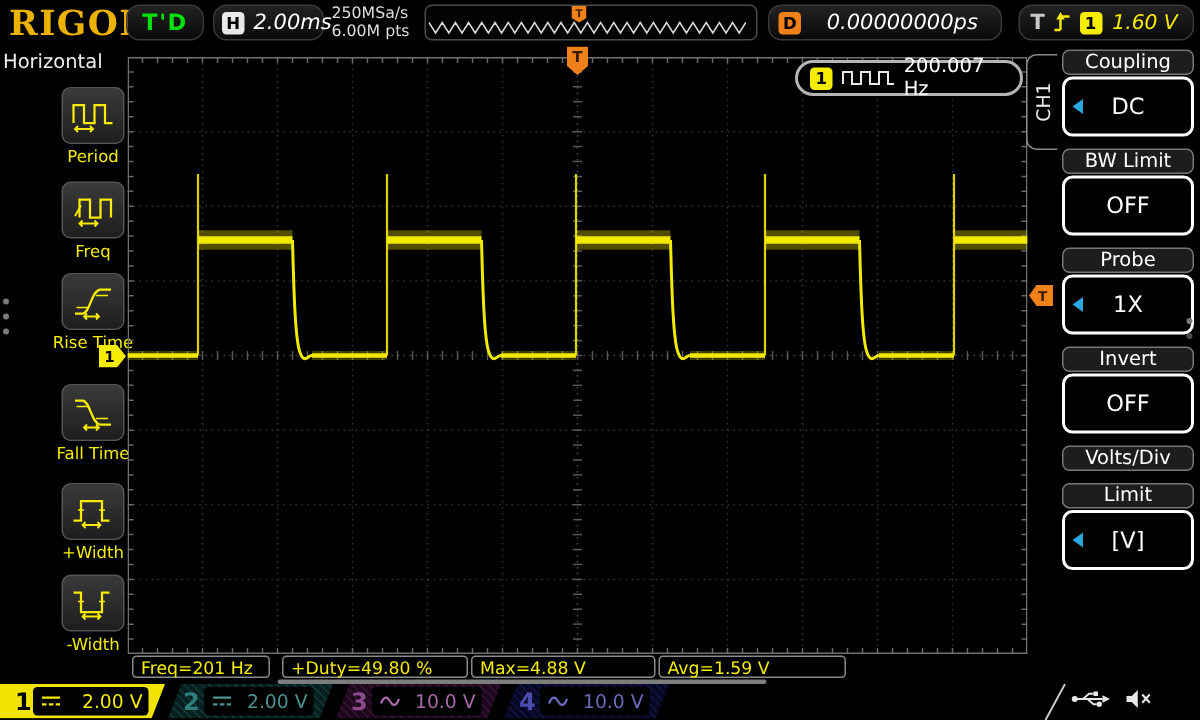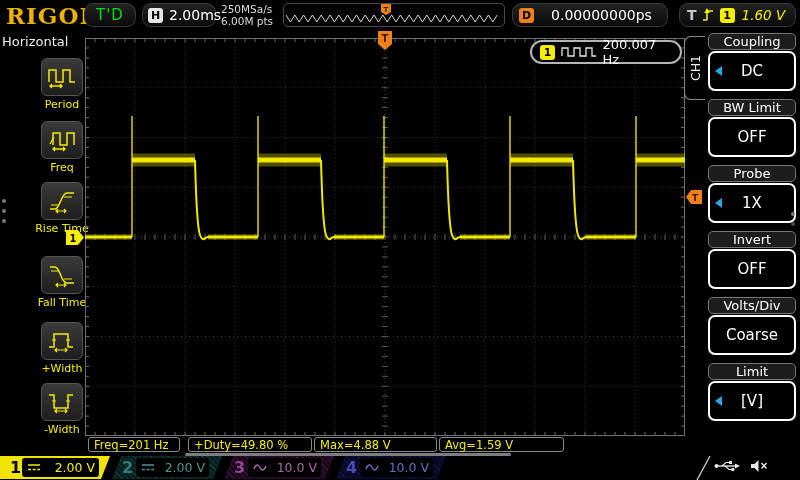--- a/index.html
+++ b/index.html
@@ -5,28 +5,28 @@
   html,body{margin:0;padding:0;background:#000;}
   #screen{position:relative;width:800px;height:480px;background:#000;overflow:hidden;
           font-family:"DejaVu Sans",sans-serif;}
   
   .topbar{position:absolute;left:0;top:0;width:800px;height:30px;background:#000;}
   .logo{position:absolute;left:6px;top:2px;font-family:"DejaVu Serif",serif;font-weight:bold;
         font-size:23px;color:#edb200;letter-spacing:1px;}
   .tbox{position:absolute;top:3px;height:24px;background:linear-gradient(#222,#0a0a0a);
         border:1px solid #3a3a3a;border-radius:9px;display:flex;align-items:center;box-sizing:border-box;}
   .td-box{left:84px;width:52px;justify-content:center;}
-  .td-box span{color:#00e00a;font-weight:normal;font-size:15px;letter-spacing:1px;}
+  .td-box span{color:#00e00a;font-weight:bold;font-size:15px;letter-spacing:1px;}
   .h-box{left:142px;width:74px;padding:0 5px;gap:6px;}
   .badge{display:inline-flex;align-items:center;justify-content:center;width:15px;height:15px;
          border-radius:3px;font-weight:bold;font-size:11px;color:#000;flex:0 0 auto;}
   .badge.white{background:#e8e8e8;}
   .badge.orange{background:#f08018;}
   .badge.yellow{background:#f5ec00;}
-  .tb-val{color:#fff;font-size:14px;}
+  .tb-val{color:#fff;font-size:14px;font-style:italic;}
   .ratebox{position:absolute;left:221px;top:3px;color:#ddd;font-size:10.5px;line-height:12px;}
   .preview{left:283px;width:222px;background:#020202;border-radius:5px;border:1px solid #4a4a4a;}
   .pvflag{position:absolute;left:97px;top:0px;}
   .d-box{left:512px;width:156px;padding:0 6px;gap:8px;}
   .d-box .tb-val{flex:1;text-align:center;}
   .t-box{left:679px;width:117px;padding:0 7px;gap:5px;}
   .t-let{color:#c8c8c8;font-weight:bold;font-size:14px;}
   .t-lev{color:#f5ec00;font-size:13.5px;margin-left:2px;font-style:italic;}
   
   .sidebar{position:absolute;left:0;top:30px;width:64px;height:425px;}
@@ -580,24 +580,20 @@
     </div>
     <div class="menu-item">
       <div class="mi-label">Invert</div>
       <div class="mi-value">
 
         <span>OFF</span>
       </div>
     </div>
     <div class="menu-item">
       <div class="mi-label">Volts/Div</div>
-      <div class="mi-value">
-
-        <span>Coarse</span>
-      </div>
     </div>
     <div class="menu-item">
       <div class="mi-label">Limit</div>
       <div class="mi-value">
         <span class="tri"></span>
         <span>[V]</span>
       </div>
     </div>
   </div>
   <div class="pagedots">

